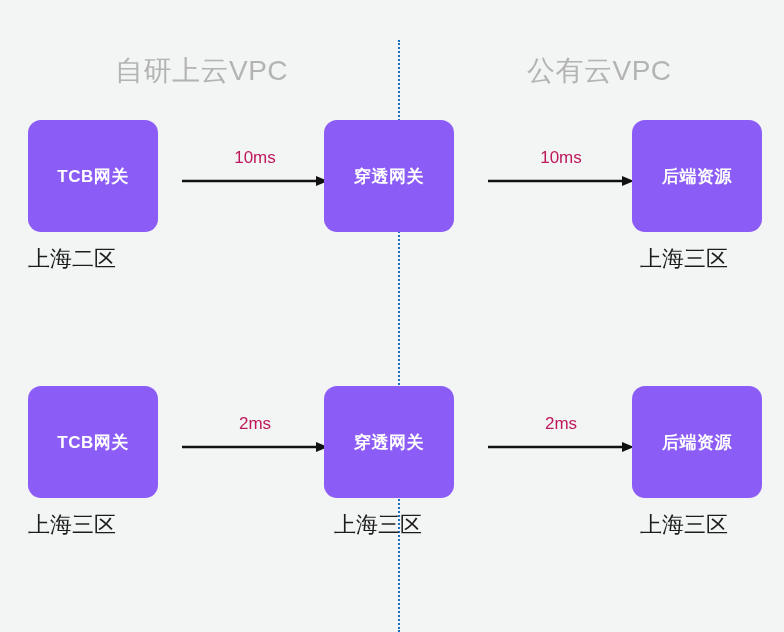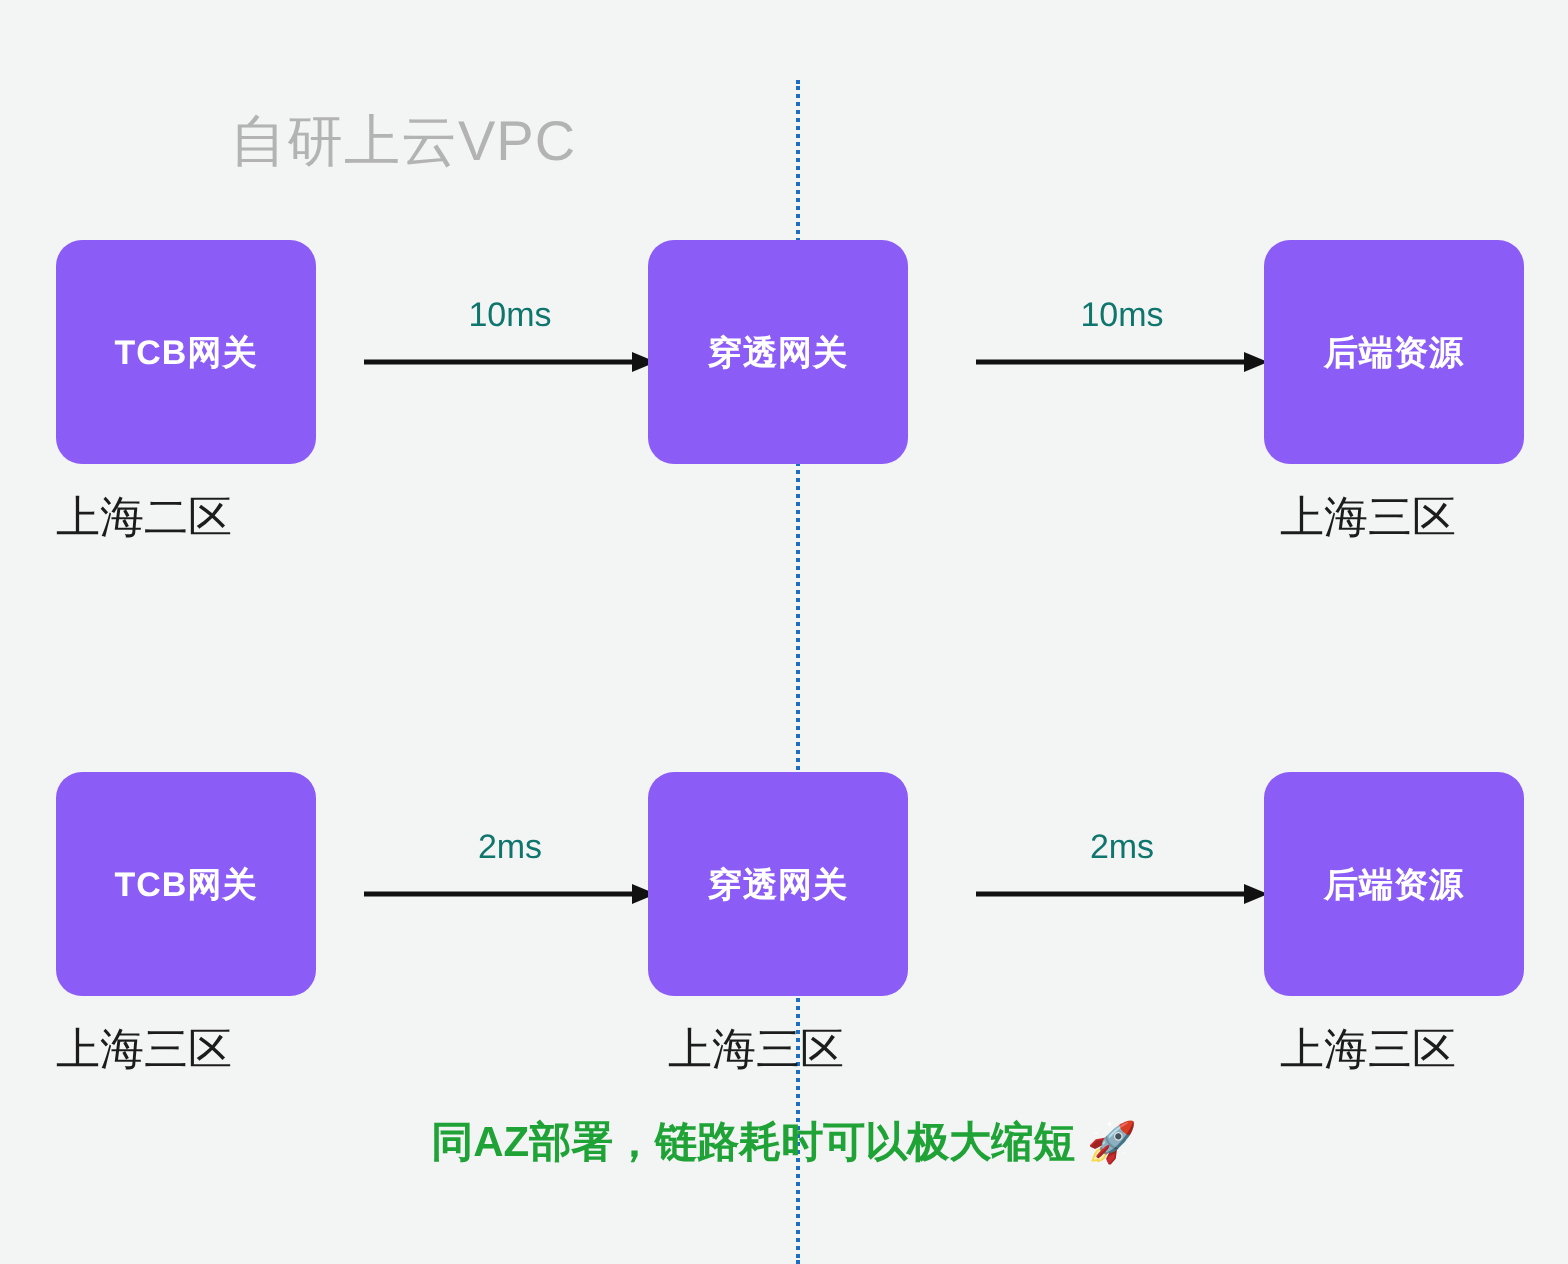--- a/index.html
+++ b/index.html
@@ -103,21 +103,21 @@
   }
   .arrow.gap-1 { left: 182px; }
   .arrow.gap-2 { left: 488px; }
   .arrow .arrow-label {
     position: absolute;
     top: 0;
     left: 0;
     width: 146px;
     text-align: center;
     font-size: 17px;
-    color: #0f766e;
+    color: #be185d;
     white-space: nowrap;
   }
   .arrow svg {
     position: absolute;
     left: 0;
     top: 26px;
     display: block;
   }
 
   
@@ -138,20 +138,21 @@
   }
 </style>
 </head>
 <body>
 
 <div id="diagram">
 
   <div class="divider"></div>
 
   <div class="zone-header left">自研上云VPC</div>
+  <div class="zone-header right">公有云VPC</div>
 
   <div class="row row-1">
 
     <div class="node col-1">
       <span class="node-label">TCB网关</span>
     </div>
     <div class="zone-caption col-1">上海二区</div>
 
     <div class="arrow gap-1">
       <span class="arrow-label">10ms</span>
@@ -206,18 +207,14 @@
         <polygon points="134,2 146,7 134,12" fill="#111111"></polygon>
       </svg>
     </div>
 
     <div class="node col-3">
       <span class="node-label">后端资源</span>
     </div>
     <div class="zone-caption col-3">上海三区</div>
   </div>
 
-  <div class="footer-note">
-    <span>同AZ部署，链路耗时可以极大缩短</span>
-    <span class="rocket">🚀</span>
-  </div>
 
 </div>
 
 </body></html>

